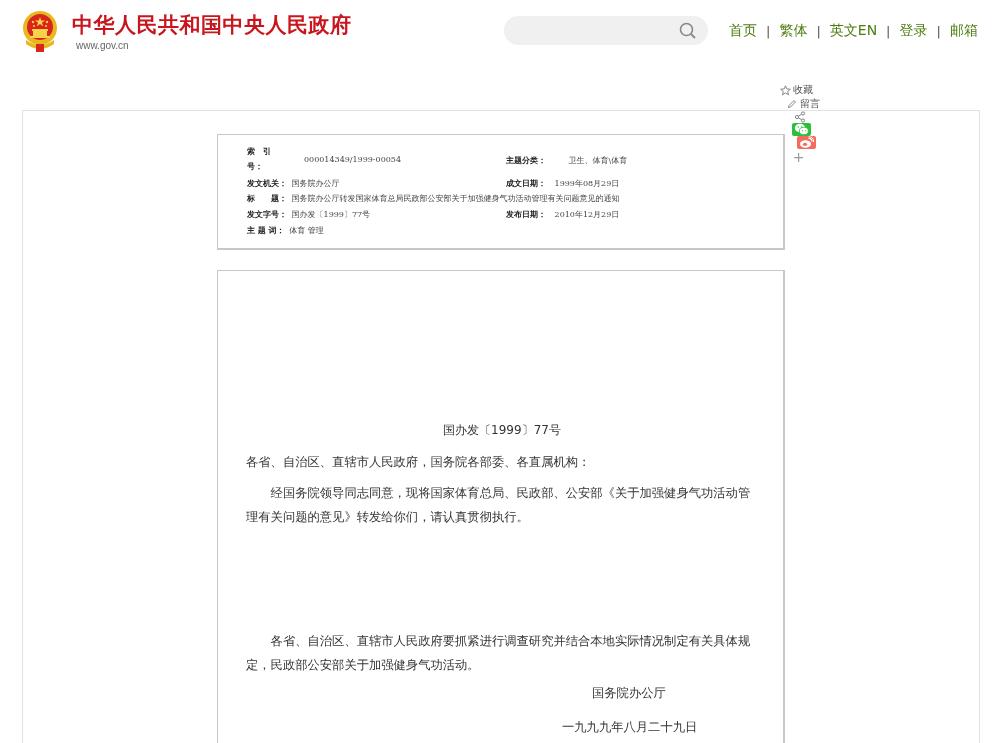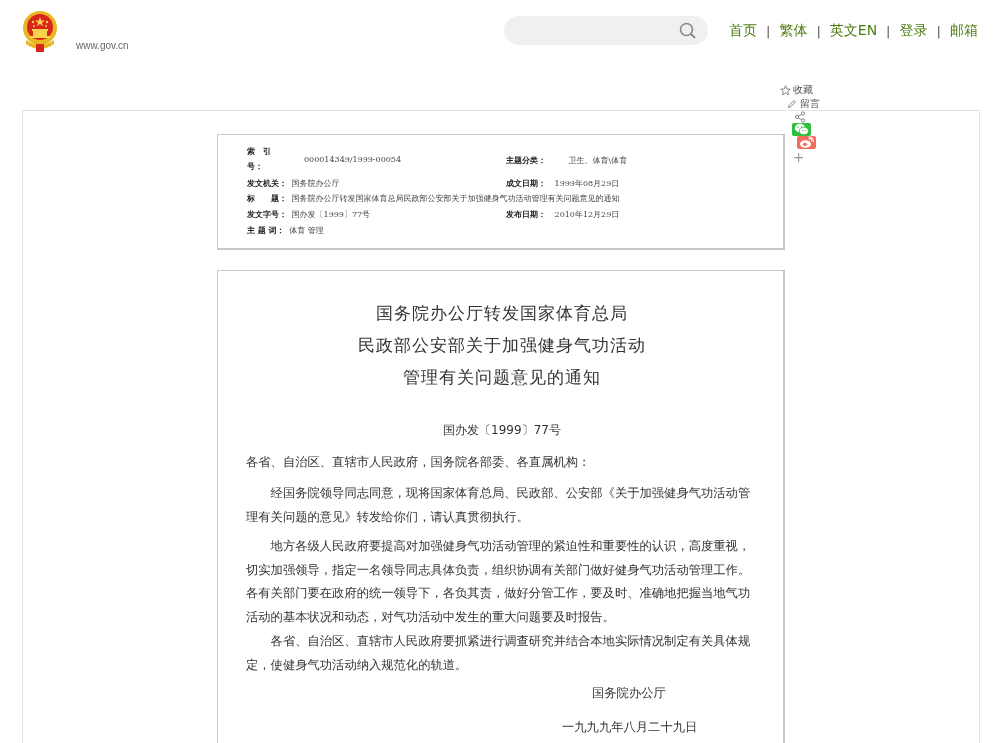--- a/index.html
+++ b/index.html
@@ -54,20 +54,21 @@
     <circle cx="13" cy="12" r="1.2" fill="#f7d14a"></circle>
     <circle cx="27" cy="12" r="1.2" fill="#f7d14a"></circle>
     <circle cx="14" cy="16" r="1" fill="#f7d14a"></circle>
     <circle cx="26" cy="16" r="1" fill="#f7d14a"></circle>
     <rect x="12" y="19" width="16" height="2" fill="#f7d14a"></rect>
     <rect x="13" y="21" width="14" height="5" fill="#f7d14a"></rect>
     <rect x="10" y="26" width="20" height="2" fill="#f7d14a"></rect>
     <path d="M6 30 Q20 40 34 30 L34 34 Q20 44 6 34 Z" fill="#e8b820"></path>
     <rect x="16" y="34" width="8" height="8" fill="#d9261c"></rect>
   </svg>
+  <div class="site-title">中华人民共和国中央人民政府</div>
   <div class="site-url">www.gov.cn</div>
 
   <div class="search-box">
     <svg class="search-icon" viewBox="0 0 17 17">
       <circle cx="7.5" cy="7.5" r="6" fill="none" stroke="#888" stroke-width="1.6"></circle>
       <line x1="12" y1="12" x2="16" y2="16" stroke="#888" stroke-width="1.8"></line>
     </svg>
   </div>
 
   <div class="top-nav">
@@ -166,27 +167,21 @@
     <span class="meta-value" style="margin-left:6px">2010年12月29日</span>
   </div>
 
   <div class="meta-row" style="left:29px; top:90px;">
     <span class="meta-label">主 题 词：</span>
     <span class="meta-value" style="margin-left:2px">体育 管理</span>
   </div>
 </div>
 
 <div class="doc-box">
-  <div class="doc-title">
-    <div>国务院办公厅转发国家体育总局</div>
-    <div>民政部公安部关于加强健身气功活动</div>
-    <div>管理有关问题意见的通知</div>
-  </div>
   <div class="doc-number">国办发〔1999〕77号</div>
 
   <div class="para" style="top:180px;">各省、自治区、直辖市人民政府，国务院各部委、各直属机构：</div>
   <div class="para indent" style="top:211px;">经国务院领导同志同意，现将国家体育总局、民政部、公安部《关于加强健身气功活动管理有关问题的意见》转发给你们，请认真贯彻执行。</div>
-  <div class="para indent" style="top:264px;">地方各级人民政府要提高对加强健身气功活动管理的紧迫性和重要性的认识，高度重视，切实加强领导，指定一名领导同志具体负责，组织协调有关部门做好健身气功活动管理工作。各有关部门要在政府的统一领导下，各负其责，做好分管工作，要及时、准确地把握当地气功活动的基本状况和动态，对气功活动中发生的重大问题要及时报告。</div>
-  <div class="para indent" style="top:359px;">各省、自治区、直辖市人民政府要抓紧进行调查研究并结合本地实际情况制定有关具体规定，使健身气功活动纳入规范化的轨道。</div>
+  <div class="para indent" style="top:359px;">各省、自治区、直辖市人民政府要抓紧进行调查研究并结合本地实际情况制定有关具体规定，民政部公安部关于加强健身气功活动。</div>
 
   <div class="sign" style="left:374px; top:414px;">国务院办公厅</div>
   <div class="sign" style="left:344px; top:448px;">一九九九年八月二十九日</div>
 </div>
 
 </body></html>

